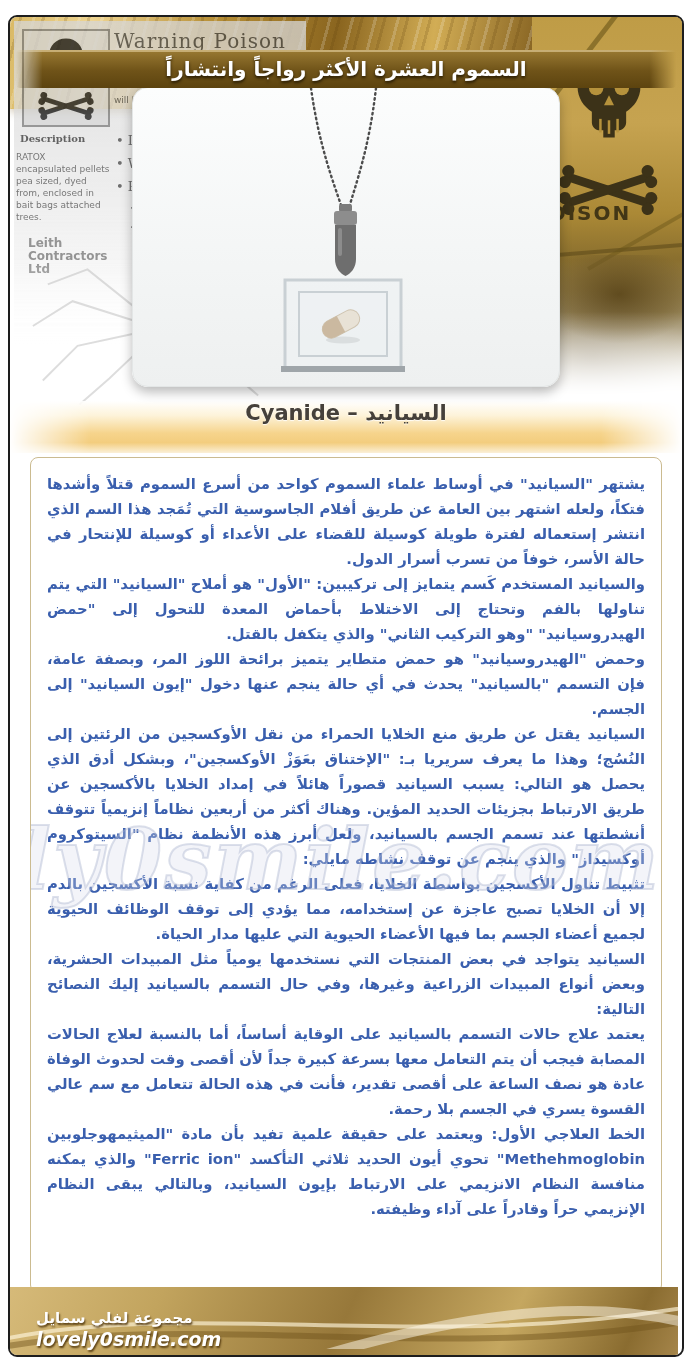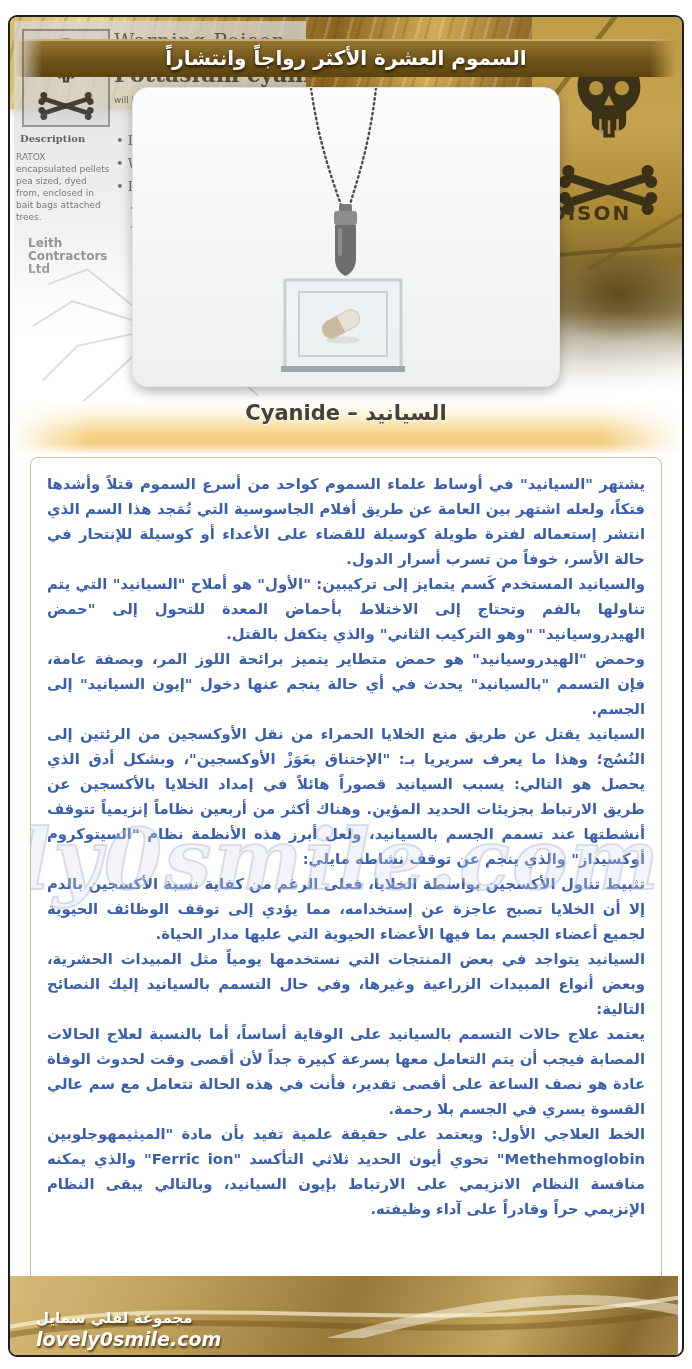--- a/index.html
+++ b/index.html
@@ -68,21 +68,21 @@
   
   .spider{position:absolute;left:8px;top:222px;opacity:.55;}
   
   .photo-panel{
     position:absolute;left:122px;top:70px;width:426px;height:298px;border-radius:16px;
     background:linear-gradient(180deg,#fcfdfd,#f3f5f5 60%,#eef0f0);
     border:1px solid #e3e6e6;box-shadow:0 5px 12px rgba(0,0,0,.28);z-index:4;
   }
   
   .title-band{
-    position:absolute;left:6px;right:6px;top:22px;height:38px;z-index:6;border-radius:4px;
+    position:absolute;left:6px;right:6px;top:33px;height:38px;z-index:6;border-radius:4px;
     background:linear-gradient(180deg,#9a7a33 0%,#6f5318 55%,#5c430f 100%);
     -webkit-mask-image:linear-gradient(90deg,transparent 0,#000 4%,#000 96%,transparent 100%);
             mask-image:linear-gradient(90deg,transparent 0,#000 4%,#000 96%,transparent 100%);
     display:flex;align-items:center;justify-content:center;
   }
   .title-band::before{content:"";position:absolute;left:0;right:0;top:0;height:2px;background:rgba(255,240,200,.45);}
   .page-title{
     color:#ffffff;font-weight:bold;font-size:20px;text-shadow:0 2px 3px rgba(30,20,0,.9);direction:rtl;
   }
   
@@ -108,21 +108,21 @@
     font-size:14.8px;line-height:25px;text-align:justify;
   }
   .para.gap{}
   .watermark{
     position:absolute;z-index:3;left:0;right:0;top:352px;text-align:center;pointer-events:none;
     font-family:"DejaVu Serif",serif;font-style:italic;font-weight:bold;font-size:84px;letter-spacing:2px;
     color:rgba(214,220,234,.30);-webkit-text-stroke:2px rgba(168,178,204,.40);white-space:nowrap;
   }
   
   .footer{
-    position:absolute;left:0;right:4px;bottom:0;height:79px;overflow:hidden;
+    position:absolute;left:0;right:4px;bottom:0;height:68px;overflow:hidden;
     background:linear-gradient(115deg,#d6ba79 0%,#c2a45e 22%,#97783a 50%,#c5a760 74%,#8a6c30 92%,#a5854a 100%);
   }
   .footer-swoosh{position:absolute;inset:0;}
   .footer-text{position:absolute;left:26px;bottom:5px;text-align:left;z-index:2;}
   .footer-group{direction:rtl;color:#fff;font-weight:bold;font-size:15px;line-height:20px;text-shadow:1px 2px 2px rgba(70,45,5,.85);text-align:left;}
   .footer-site{color:#fff;font-weight:bold;font-style:italic;font-size:19px;line-height:22px;text-shadow:1px 2px 2px rgba(70,45,5,.85);}
 </style>
 </head>
 <body>
 

